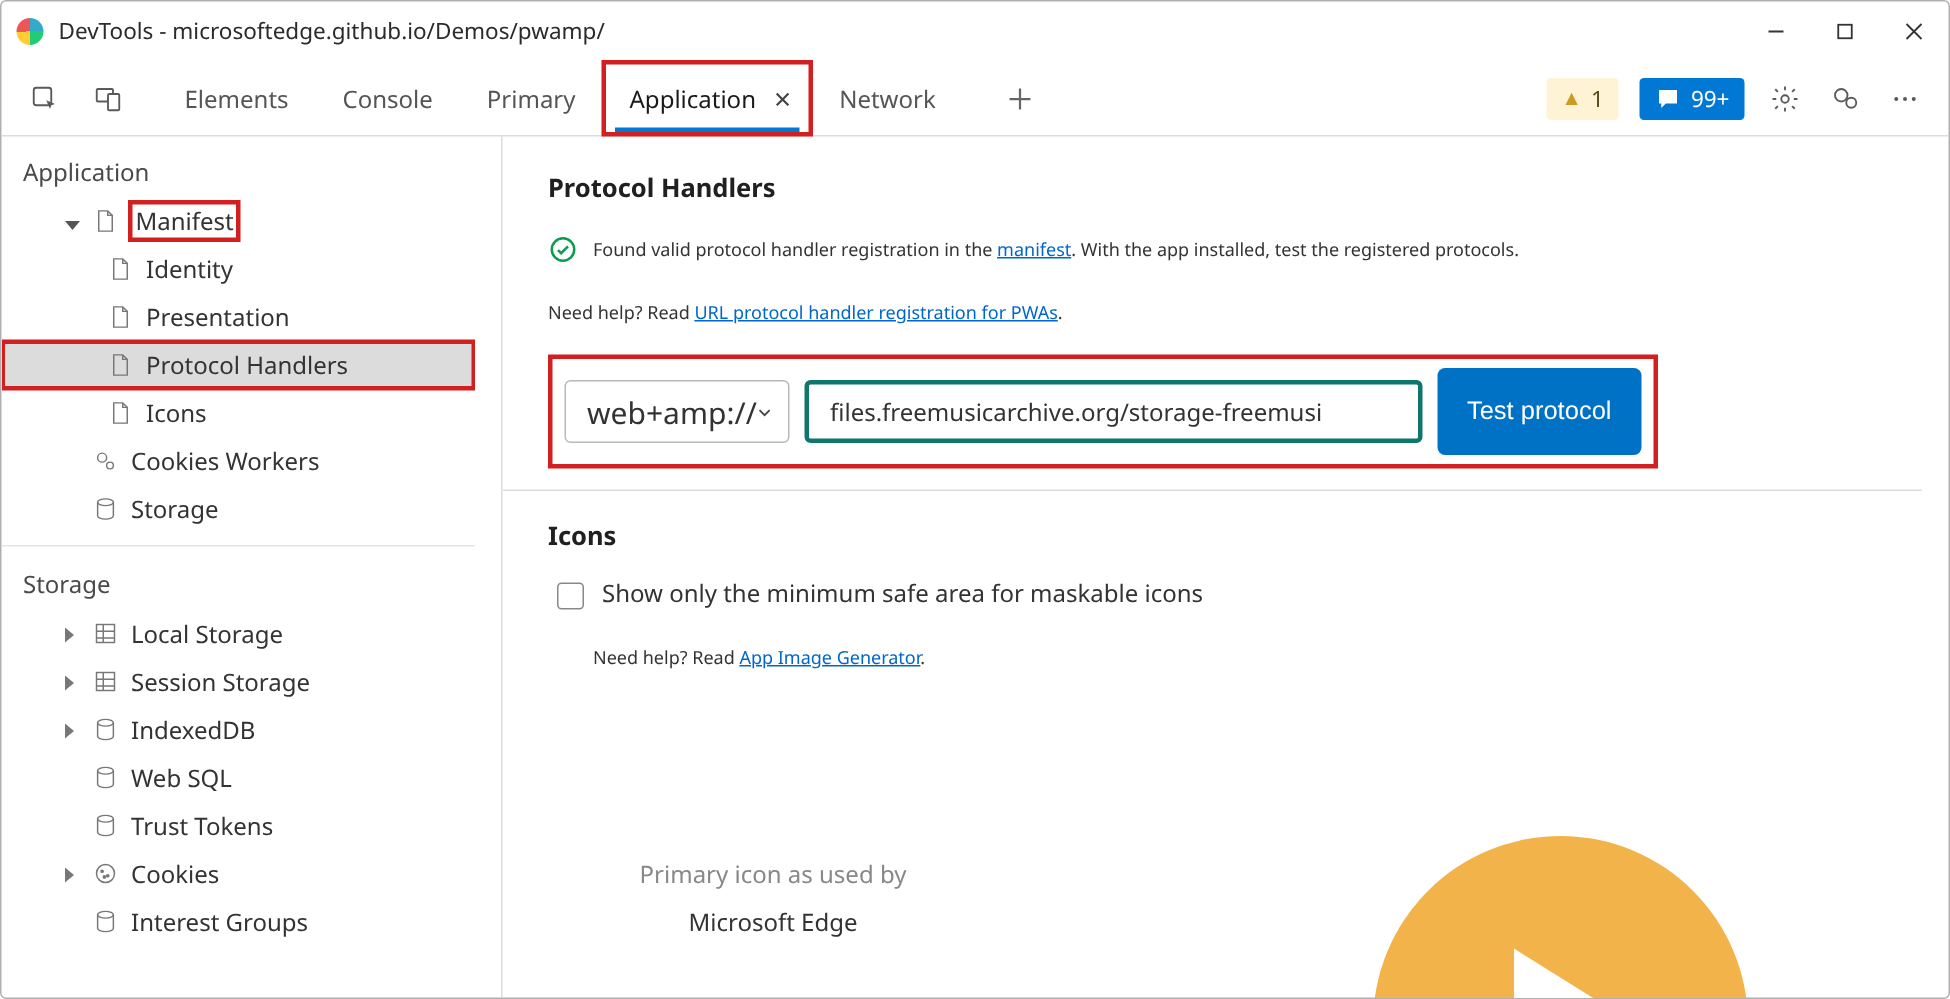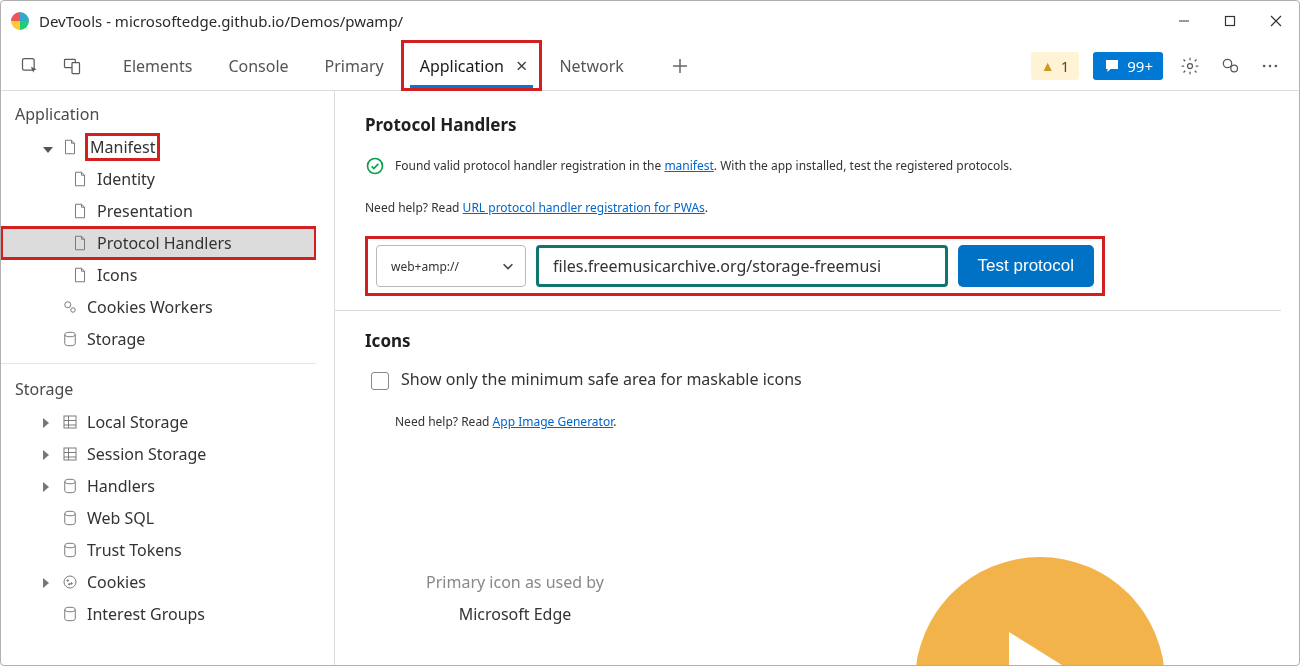--- a/index.html
+++ b/index.html
@@ -47,24 +47,24 @@
   .redbox-tight { border:3px solid #d21f1f; display:inline-block; padding:0 2px; margin-left:-2px;}
   .main { flex:1; overflow-y:auto; position:relative; padding:12px 30px 0 30px;}
   .main::-webkit-scrollbar { width:18px;}
   .main::-webkit-scrollbar-thumb { background:#c1c1c1; border-radius:9px; border:4px solid #fff;}
   h3.sec { font-size:17px; font-weight:700; margin:10px 0 16px 0; color:#202020;}
   .p { font-size:12px; line-height:28px; color:#333; margin:0 0 14px 0;}
   a.lk { color:#0066cc; text-decoration:underline;}
   .checkrow { display:flex; align-items:flex-start; gap:10px;}
   .check-icon { width:20px; height:20px; flex-shrink:0; margin-top:4px;}
   .protobox { border:3px solid #d21f1f; padding:6px 8px; display:flex; align-items:center; gap:10px; width:740px; margin-bottom:10px;}
-  .select { display:flex; align-items:center; justify-content:space-between; border:1px solid #b8b8b8; border-radius:4px; height:42px; padding:0 10px 0 14px; font-size:12px; width:150px;}
+  .select { display:flex; align-items:center; justify-content:space-between; border:1px solid #b8b8b8; border-radius:4px; height:42px; padding:0 10px 0 14px; font-size:20px; width:150px;}
   .select .chev { width:14px;}
   .txt { flex:1; border:3px solid #0f766e; border-radius:4px; height:42px; padding:0 14px; font-size:16px; display:flex; align-items:center; overflow:hidden; white-space:nowrap;}
-  .btn { background:#0072c6; color:#fff; border-radius:5px; height:42px; padding:0 20px; font-size:17px; display:flex; align-items:center; border:none;}
+  .btn { background:#0072c6; color:#fff; border-radius:5px; height:58px; padding:0 20px; font-size:17px; display:flex; align-items:center; border:none;}
   .divider { border-top:1px solid #dcdcdc; margin:14px -30px 18px -30px;}
   .cbrow { display:flex; align-items:flex-end; gap:12px; margin:10px 0 18px 6px;}
   .cb { width:18px; height:18px; border:1.5px solid #888; border-radius:3px;}
   .icon-caption { color:#888; font-size:16px; display:flex; flex-direction:column; align-items:center; gap:10px; position:absolute; left:50px; top:480px; width:260px; text-align:center;}
   .play { width:250px; height:250px; border-radius:50%; background:#f3b34b; position:absolute; left:580px; top:466px; display:flex; align-items:center; justify-content:center;}
   .play::after { content:""; border-style:solid; border-width:50px 0 50px 80px; border-color:transparent transparent transparent #fff; margin-left:18px;}
   .hidden-scroll { scrollbar-gutter: stable;}
 </style>
 </head>
 <body>
@@ -239,21 +239,21 @@
             <path d="M4 10h16M4 16h16M10 4v16"></path>
           </svg>
         <span>Session Storage</span>
       </div>
       <div class="tree-item indent1">
         <span class="caret right"></span>
         <svg class="fi" viewBox="0 0 24 24">
             <ellipse cx="12" cy="6" rx="7" ry="3"></ellipse>
             <path d="M5 6v12a7 3 0 0 0 14 0V6"></path>
           </svg>
-        <span>Handlers</span>
+        <span>IndexedDB</span>
       </div>
       <div class="tree-item indent1">
         <span style="width:10px"></span>
         <svg class="fi" viewBox="0 0 24 24">
             <ellipse cx="12" cy="6" rx="7" ry="3"></ellipse>
             <path d="M5 6v12a7 3 0 0 0 14 0V6"></path>
           </svg>
         <span>Web SQL</span>
       </div>
       <div class="tree-item indent1">

